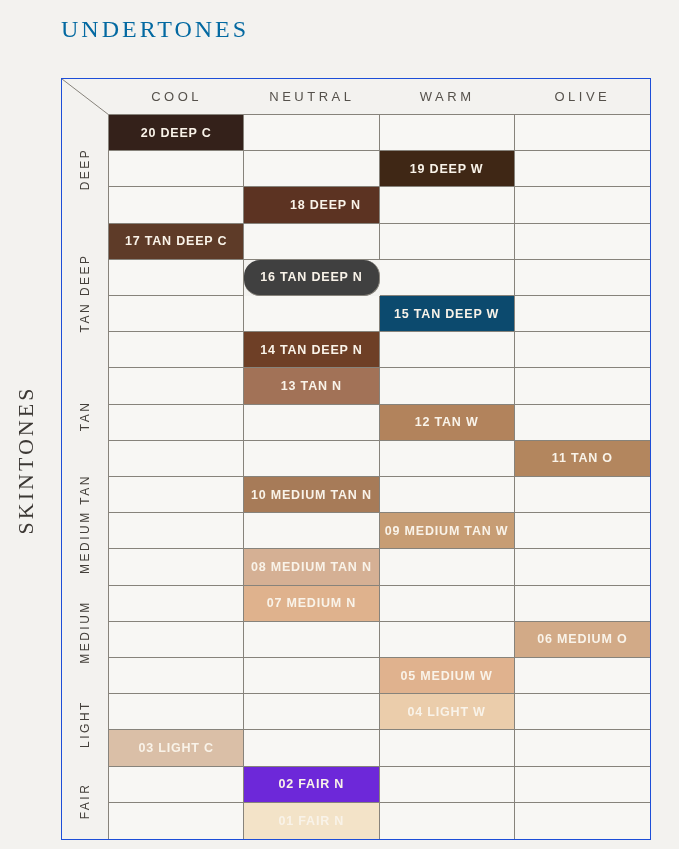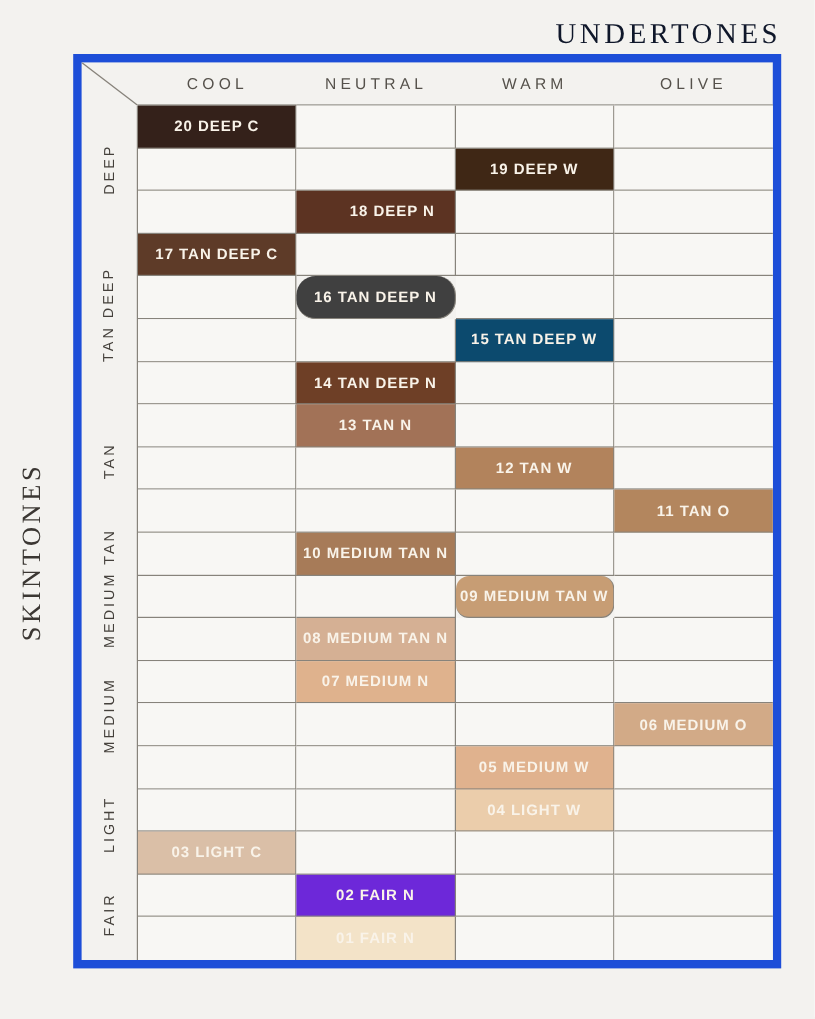--- a/index.html
+++ b/index.html
@@ -5,37 +5,37 @@
   html,body { margin:0; padding:0; }
   body { font-family: "Liberation Sans", sans-serif; }
   .canvas {
     position: relative;
     width: 679px; height: 849px;
     background: #f3f2ef;
     overflow: hidden;
   }
   .chart-title {
     position: absolute; left: 61px; top: 16px; width: 590px;
-    text-align: right;
+    text-align: left;
     font-family: "Liberation Serif", "DejaVu Serif", serif;
-    font-size: 24px; letter-spacing: 3px; color: #0f172a;
+    font-size: 24px; letter-spacing: 3px; color: #0369a1;
   }
   .side-label-wrap {
     position: absolute; left: 4px; top: 98px; width: 44px; height: 724px;
     display: flex; align-items: center; justify-content: center;
   }
   .side-label {
     transform: rotate(-90deg);
     white-space: nowrap;
     font-family: "Liberation Serif", "DejaVu Serif", serif;
     font-size: 22px; letter-spacing: 3px; color: #3b3733;
   }
   .shade-table {
-    position: absolute; left: 61px; top: 45px; width: 590px; height: 762px;
-    border: 7px solid #1d4ed8;
+    position: absolute; left: 61px; top: 78px; width: 590px; height: 762px;
+    border: 1px solid #1d4ed8;
     box-sizing: border-box;
     display: flex; flex-direction: column;
   }
   .header-row { display: flex; height: 36px; flex: none; }
   .corner-cell { width: 47px; flex: none; position: relative; }
   .corner-cell svg { position:absolute; left:0; top:0; }
   .header-cell {
     flex: 1 1 0;
     display: flex; align-items: center; justify-content: center;
     border-bottom: 1px solid #87837b;
@@ -185,21 +185,21 @@
             <span class="shade-label">11 TAN O</span>
           </div>
           <div class="grid-cell"></div>
           <div class="grid-cell" style="background: rgb(167, 123, 88);">
             <span class="shade-label">10 MEDIUM TAN N</span>
           </div>
           <div class="grid-cell"></div>
           <div class="grid-cell"></div>
           <div class="grid-cell"></div>
           <div class="grid-cell"></div>
-          <div class="grid-cell" style="background: rgb(199, 157, 116); border-radius: 11px;">
+          <div class="grid-cell" style="background: rgb(199, 157, 116);">
             <span class="shade-label">09 MEDIUM TAN W</span>
           </div>
           <div class="grid-cell"></div>
           <div class="grid-cell"></div>
           <div class="grid-cell" style="background: rgb(213, 176, 148);">
             <span class="shade-label">08 MEDIUM TAN N</span>
           </div>
           <div class="grid-cell"></div>
           <div class="grid-cell"></div>
           <div class="grid-cell"></div>

